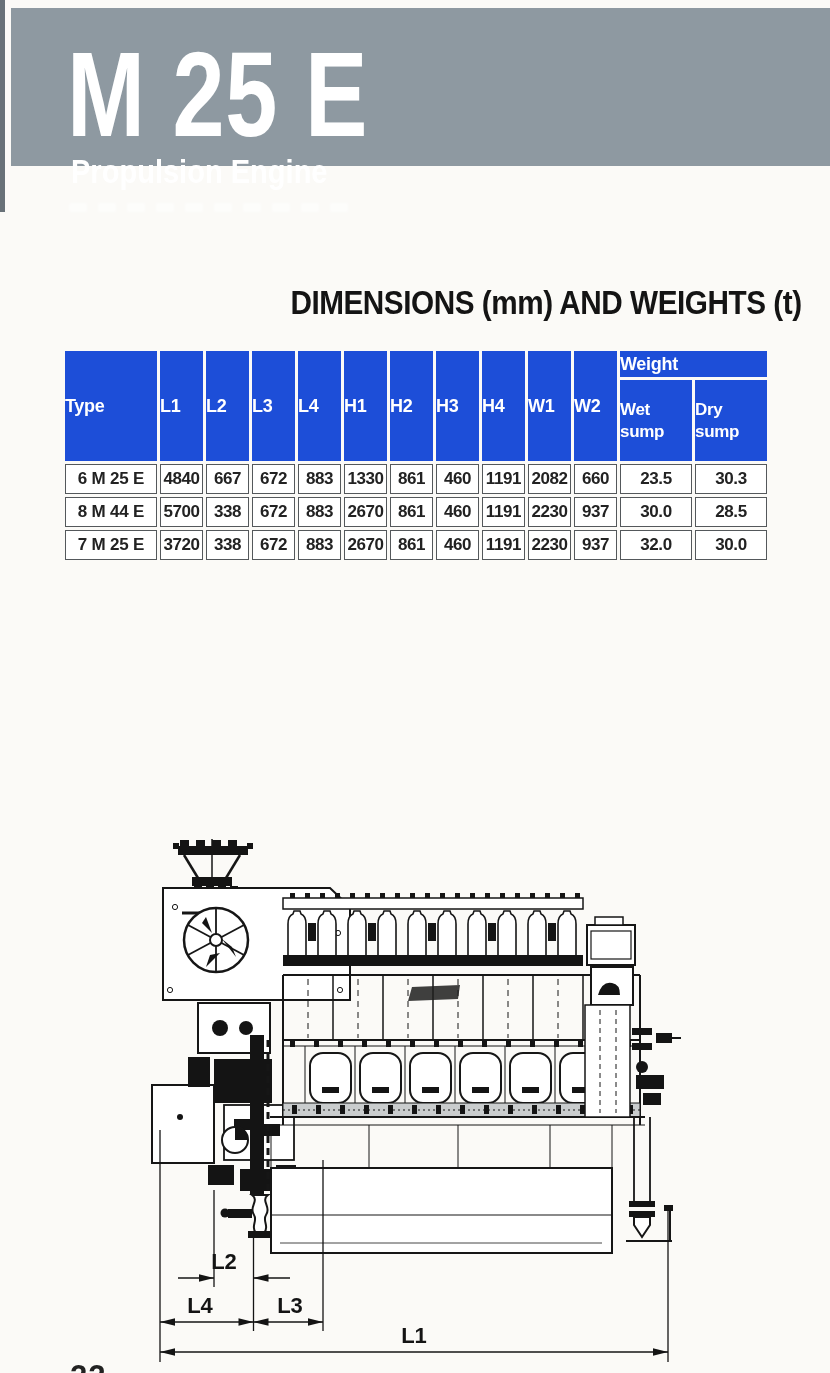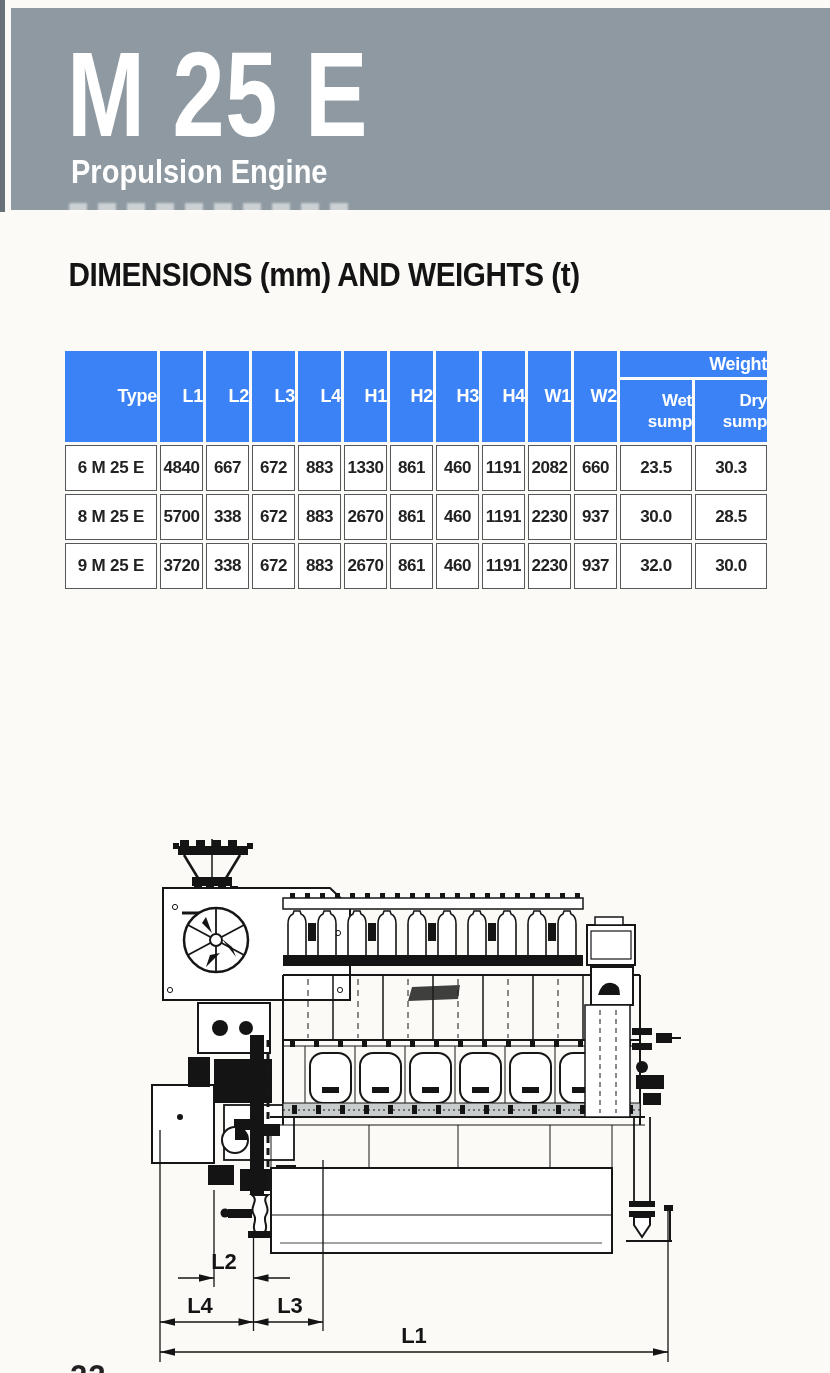--- a/index.html
+++ b/index.html
@@ -11,21 +11,21 @@
     font-family:"Liberation Sans", sans-serif;
     color:#1c1c1c;
   }
   
   .edge-strip {
     position:absolute; left:0; top:0; width:5px; height:212px;
     background:#68717 8;
     background:#687178;
   }
   .banner {
-    position:absolute; left:11px; top:8px; right:0; height:202px;
+    position:absolute; left:11px; top:8px; right:0; height:158px;
     background:#8e99a1;
   }
   .banner-title {
     position:absolute; left:56px; top:26px;
     font-size:120px; font-weight:bold; color:#ffffff;
     line-height:1; letter-spacing:1px; white-space:nowrap;
     transform:scaleX(.78); transform-origin:left top;
   }
   .banner-subtitle {
     position:absolute; left:60px; top:146px;
@@ -33,47 +33,47 @@
     line-height:1.1; white-space:nowrap;
     transform:scaleX(.88); transform-origin:left top;
   }
   .ghost-line {
     position:absolute; left:58px; top:195px; width:284px; height:9px;
     background:repeating-linear-gradient(90deg, rgba(255,255,255,.55) 0 18px, rgba(255,255,255,0) 18px 29px);
     filter:blur(1px); border-radius:2px;
   }
   
   .doc-title-wrap {
-    position:absolute; left:40px; top:256px; width:790px; text-align:left;
+    position:absolute; left:40px; top:284px; width:790px; text-align:right;
   }
   .doc-title {
     display:inline-block;
     font-size:33px; font-weight:bold; color:#141414;
     letter-spacing:-.5px; white-space:nowrap;
     transform:scaleX(.9); transform-origin:center top;
   }
   
   table.dims {
     position:absolute; left:62px; top:348px;
     border-collapse:separate; border-spacing:3px;
     table-layout:fixed;
   }
   table.dims th {
-    background:#3b82f6; color:#ffffff;
-    font-size:18px; font-weight:bold; text-align:right; vertical-align:middle;
+    background:#1d4ed8; color:#ffffff;
+    font-size:18px; font-weight:bold; text-align:left; vertical-align:middle;
     letter-spacing:-.3px; padding:0;
   }
   table.dims thead tr.weight-row th.weight-span { height:26px; font-size:18px; }
-  table.dims thead tr.main-row th { height:62px; }
+  table.dims thead tr.main-row th { height:81px; }
   table.dims th .two-line { line-height:1.25; font-size:17px; }
   table.dims td {
     background:#ffffff; border:1px solid #54585b;
     height:30px; text-align:center; vertical-align:middle;
     font-size:17px; font-weight:bold; color:#222222; letter-spacing:-.4px;
-    padding:12px 1px; white-space:nowrap;
+    padding:4px 1px; white-space:nowrap;
   }
   table.dims td.type-cell { font-size:17px; letter-spacing:-.2px; }
   
   .figure-wrap { position:absolute; left:140px; top:835px; width:560px; height:538px; }
   .figure-wrap svg { display:block; }
   svg .ln  { stroke:#161616; fill:none; }
   svg .fl  { fill:#141414; stroke:none; }
   svg .wh  { fill:#ffffff; stroke:#161616; }
   svg text.dim {
     font-family:"Liberation Sans", sans-serif;
@@ -156,36 +156,36 @@
       <td>1330</td>
       <td>861</td>
       <td>460</td>
       <td>1191</td>
       <td>2082</td>
       <td>660</td>
       <td>23.5</td>
       <td>30.3</td>
     </tr>
     <tr>
-      <td class="type-cell">8 M 25 E</td>
+      <td class="type-cell">8 M 44 E</td>
       <td>5700</td>
       <td>338</td>
       <td>672</td>
       <td>883</td>
       <td>2670</td>
       <td>861</td>
       <td>460</td>
       <td>1191</td>
       <td>2230</td>
       <td>937</td>
       <td>30.0</td>
       <td>28.5</td>
     </tr>
     <tr>
-      <td class="type-cell">9 M 25 E</td>
+      <td class="type-cell">7 M 25 E</td>
       <td>3720</td>
       <td>338</td>
       <td>672</td>
       <td>883</td>
       <td>2670</td>
       <td>861</td>
       <td>460</td>
       <td>1191</td>
       <td>2230</td>
       <td>937</td>

